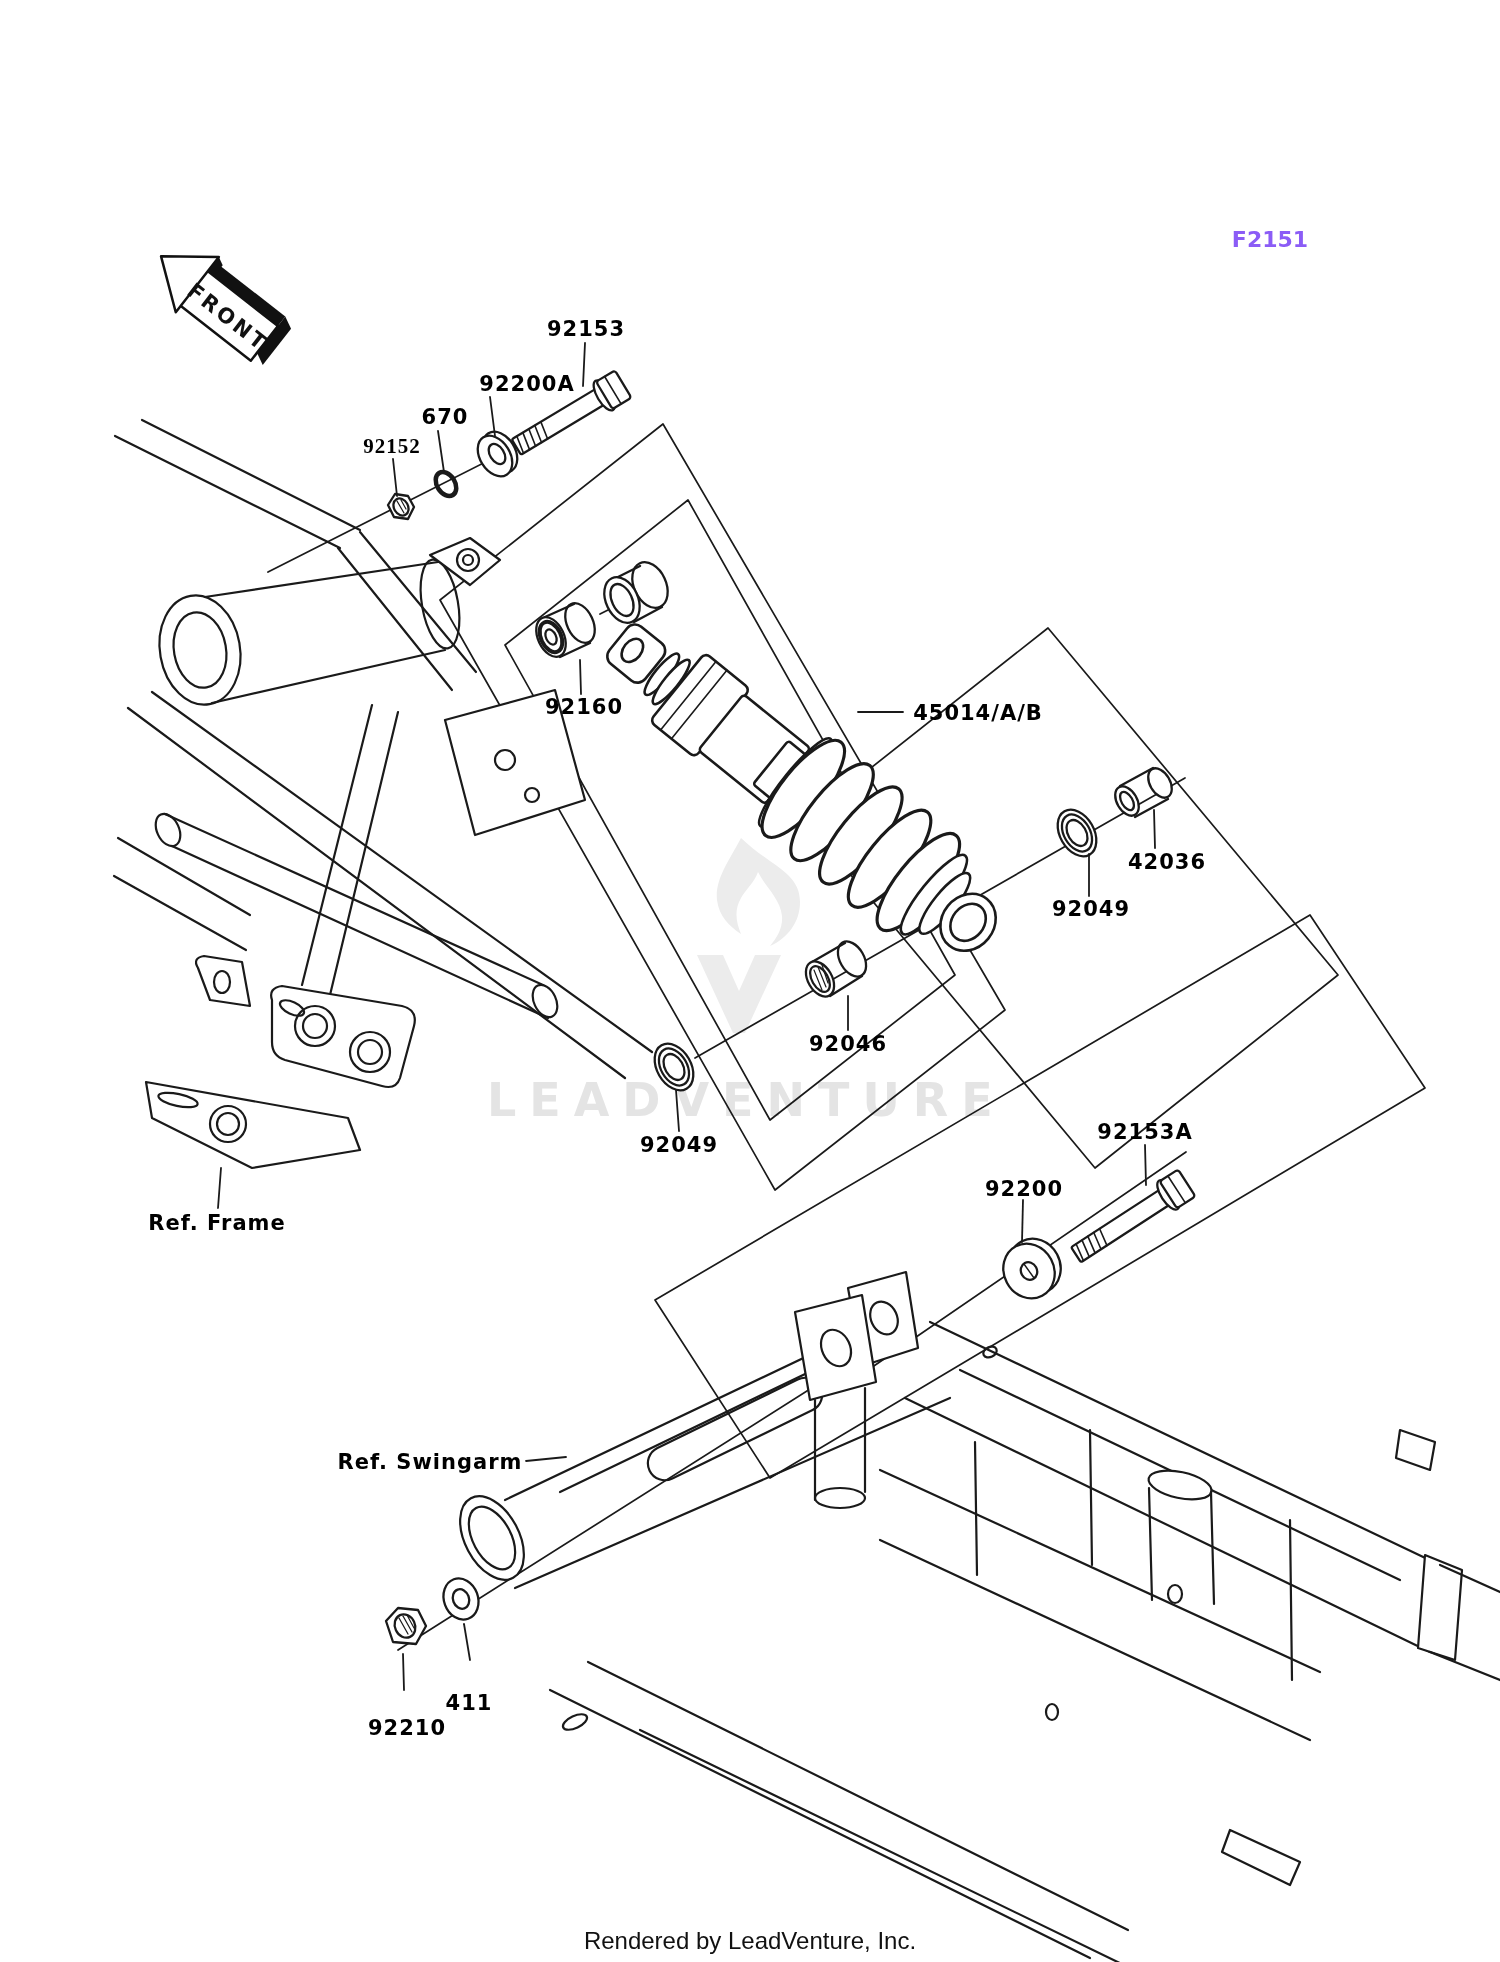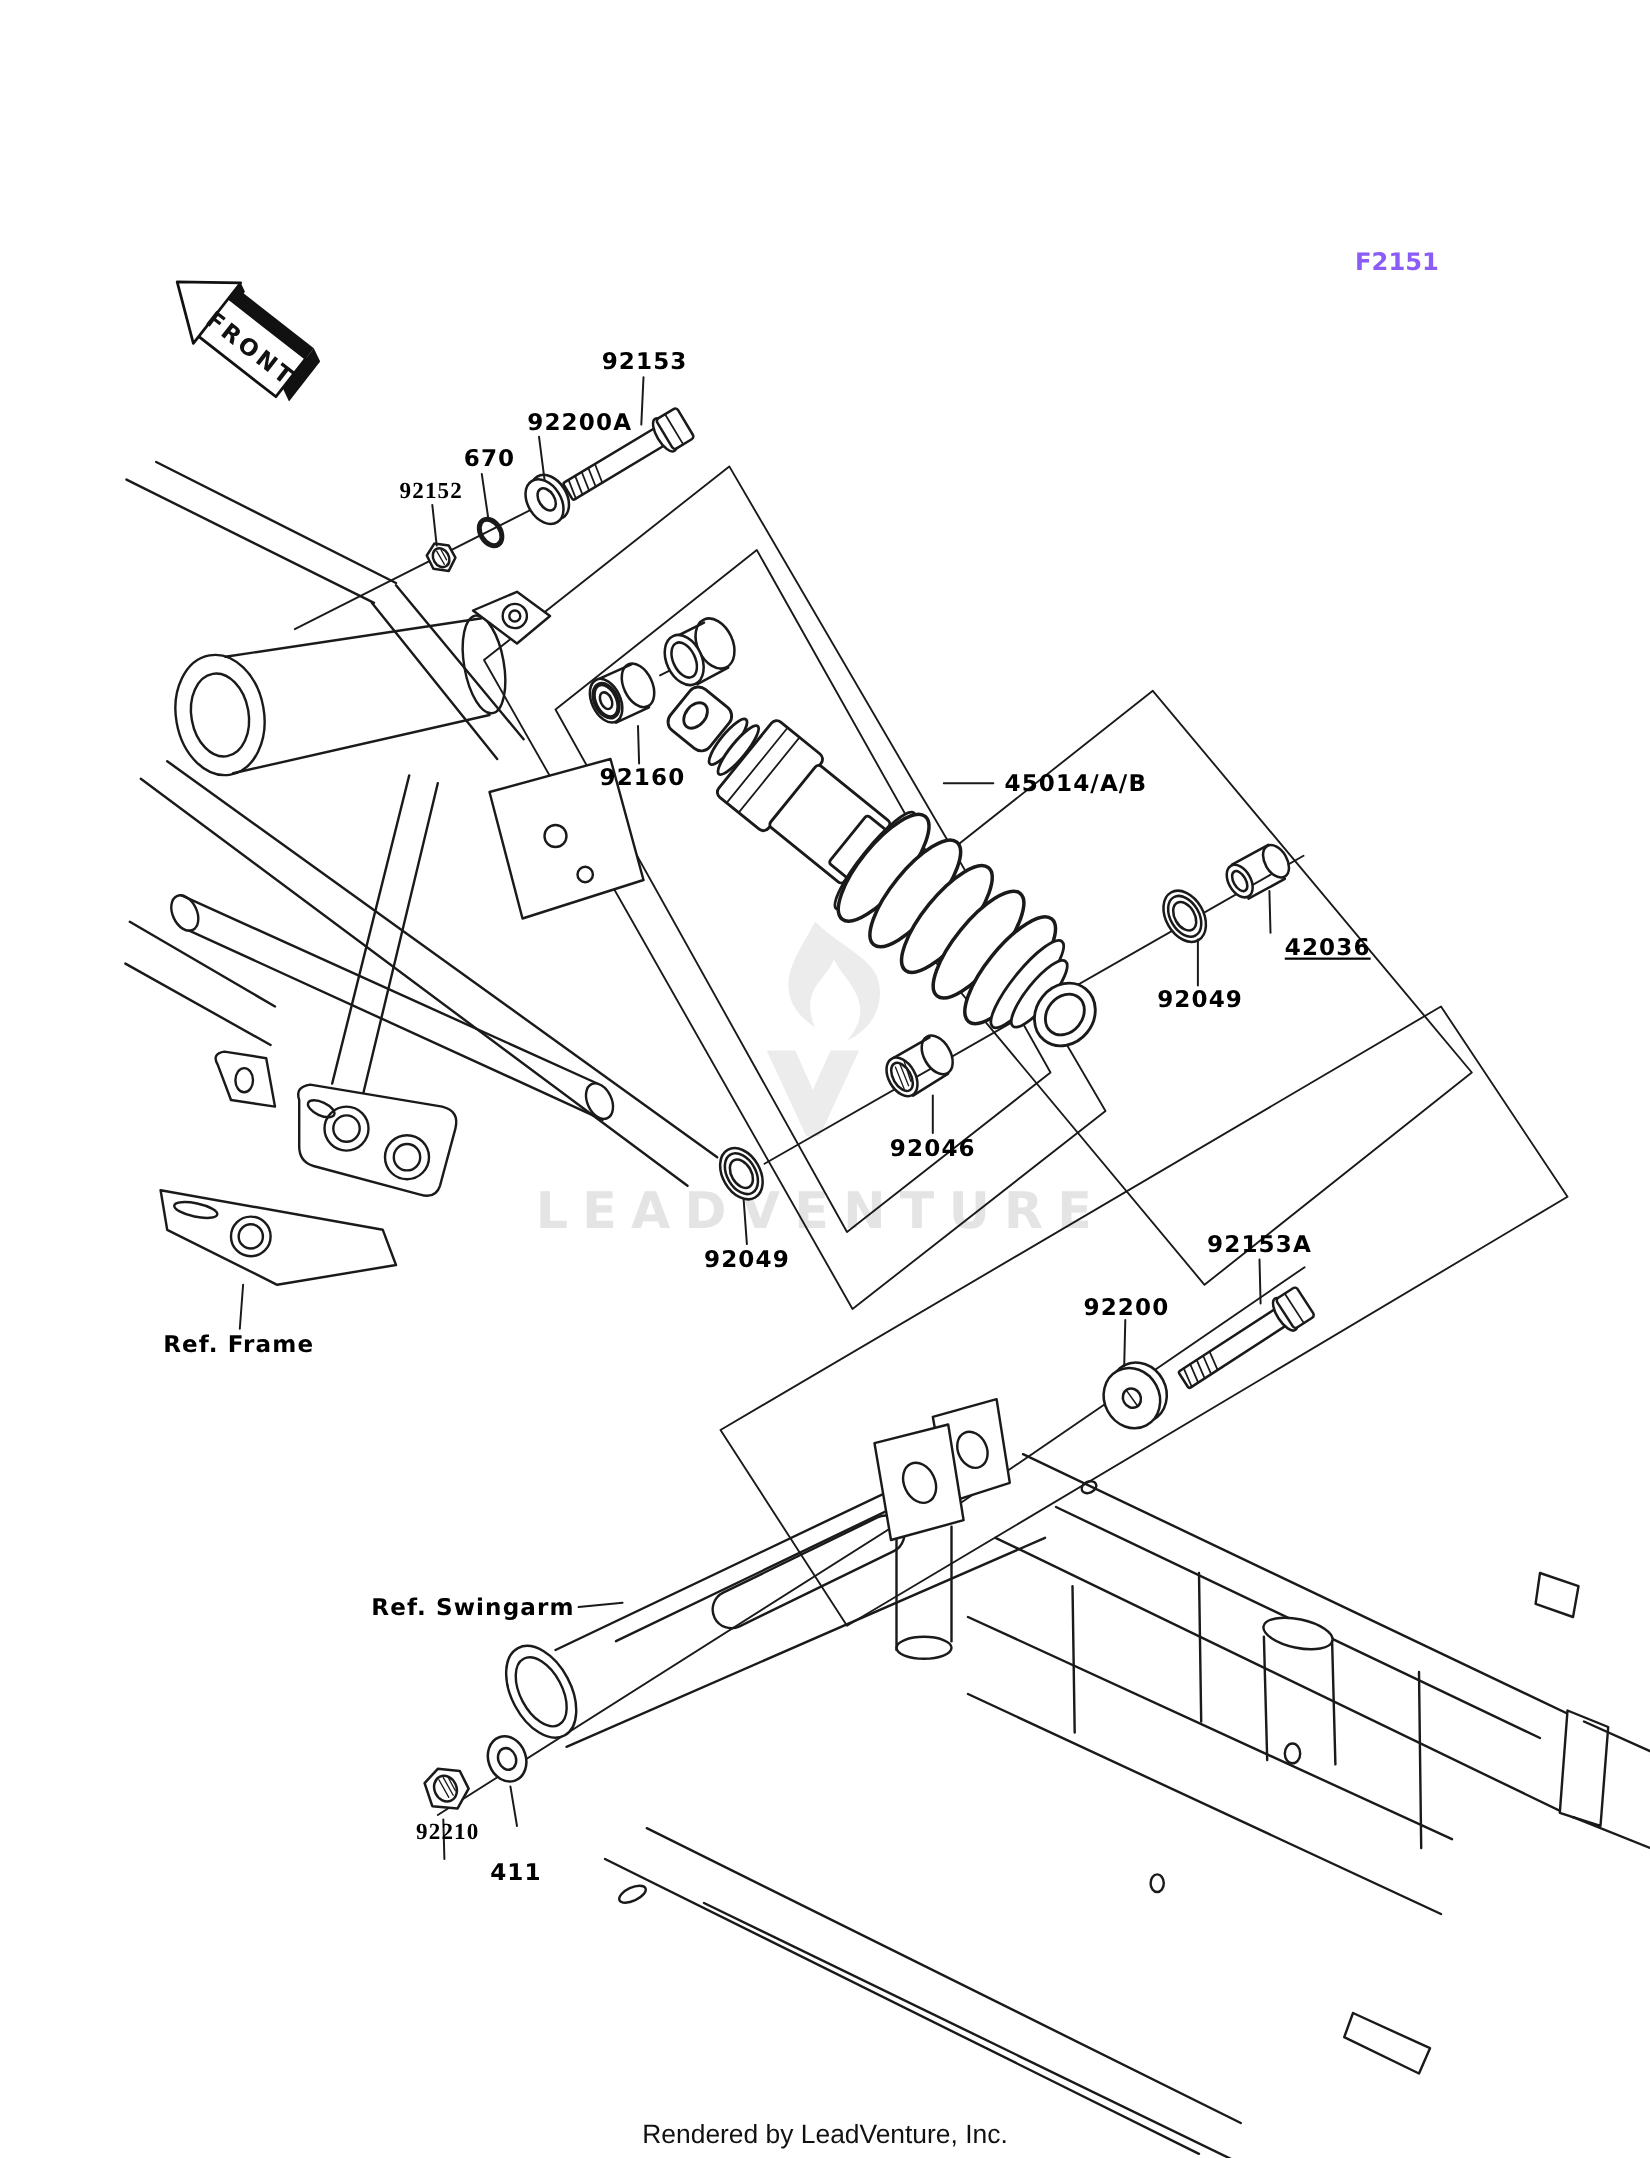--- a/index.html
+++ b/index.html
@@ -295,26 +295,26 @@
 </svg>
 
   <div class="code" style="left:1270px;top:239px;">F2151</div>
 
   <div class="lbl" style="left:586px;top:329px;">92153</div>
   <div class="lbl" style="left:491px;top:384px;margin-left:36px;">92200A</div>
   <div class="lbl" style="left:445px;top:417px;text-align:right;">670</div>
   <div class="lbl" style="left:392px;top:446px;font-family:Liberation Serif, serif;">92152</div>
   <div class="lbl" style="left:584px;top:707px;">92160</div>
   <div class="lbl" style="left:978px;top:713px;">45014/A/B</div>
-  <div class="lbl" style="left:1207px;top:862px;text-decoration:underline;">42036</div>
+  <div class="lbl" style="left:1167px;top:862px;">42036</div>
   <div class="lbl" style="left:1091px;top:909px;">92049</div>
   <div class="lbl" style="left:848px;top:1044px;">92046</div>
   <div class="lbl" style="left:679px;top:1145px;">92049</div>
   <div class="lbl" style="left:1145px;top:1132px;">92153A</div>
   <div class="lbl" style="left:1024px;top:1189px;">92200</div>
   <div class="lbl" style="left:469px;top:1675px;margin-top:28px;">411</div>
-  <div class="lbl" style="left:407px;top:1665px;font-family:Liberation Serif, serif;">92210</div>
+  <div class="lbl" style="left:407px;top:1728px;">92210</div>
 
   <div class="lbl" style="left:217px;top:1223px;">Ref. Frame</div>
   <div class="lbl" style="left:430px;top:1462px;">Ref. Swingarm</div>
 
   <div class="footer" style="left:750px;top:1941px;">Rendered by LeadVenture, Inc.</div>
 </div>
 
 </body></html>

